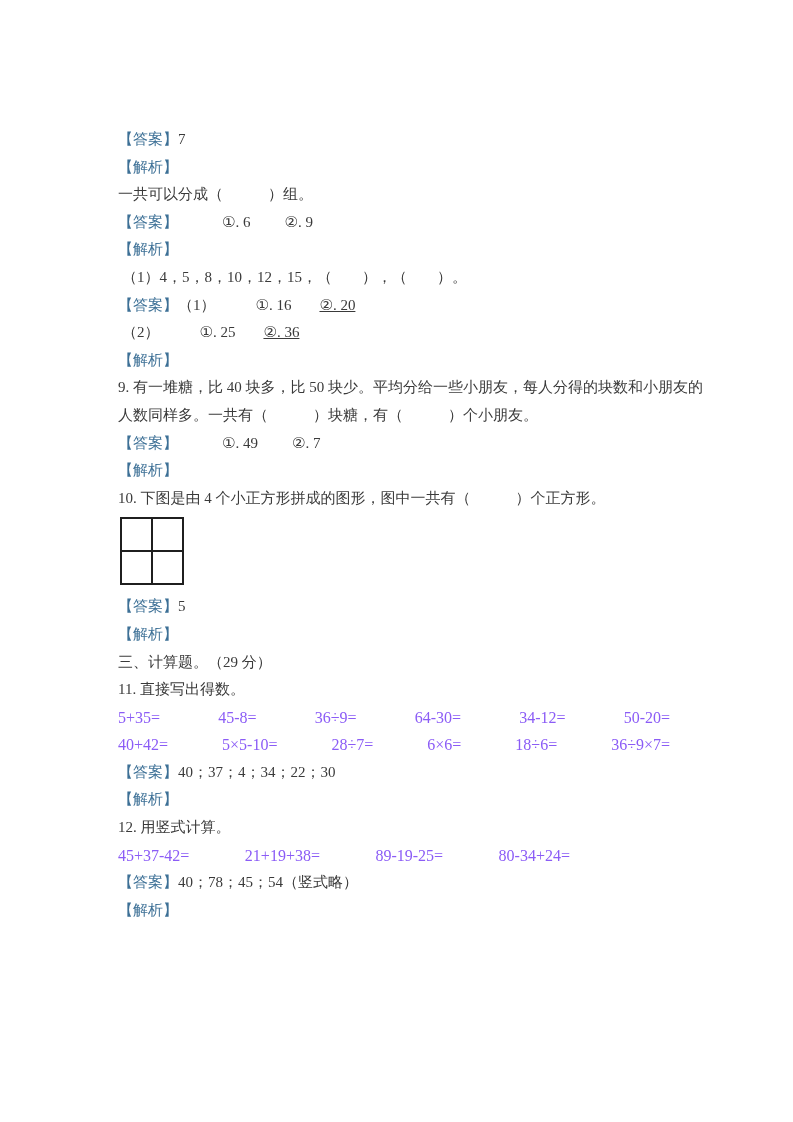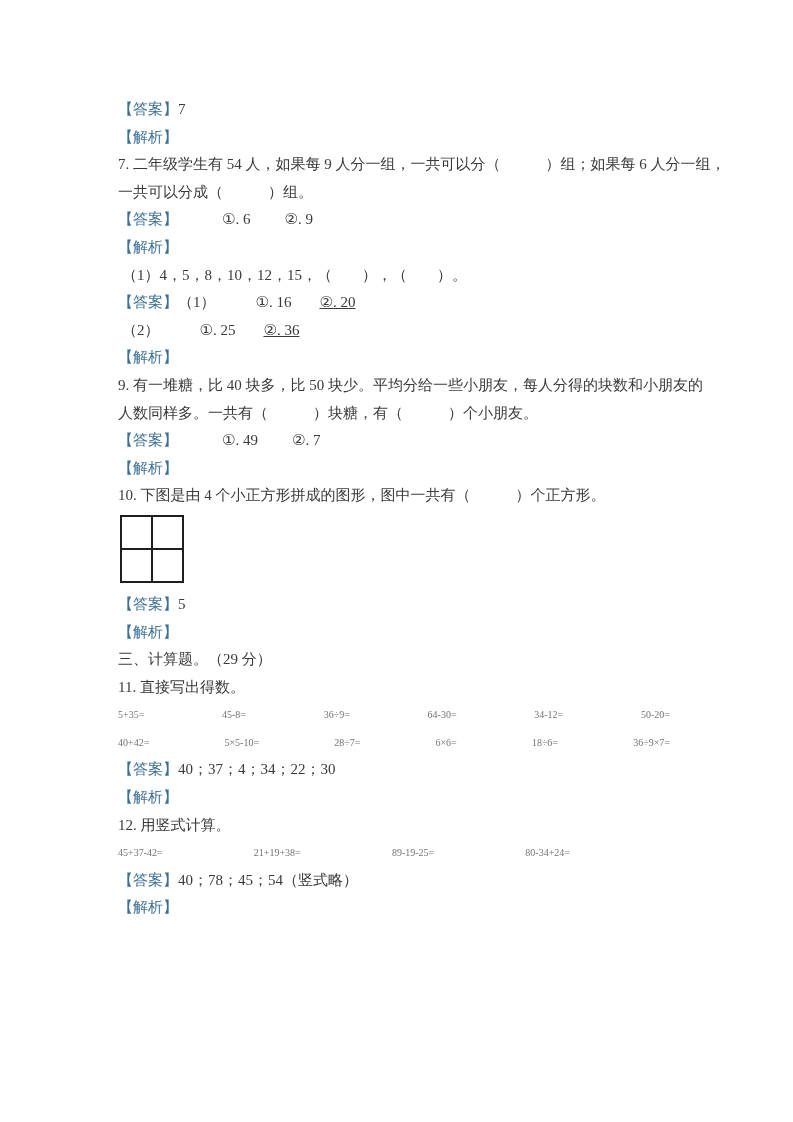--- a/index.html
+++ b/index.html
@@ -9,43 +9,43 @@
     width: 793px;
     height: 1122px;
     background: #ffffff;
     font-family: "Liberation Serif", "DejaVu Serif", "DejaVu Sans", serif;
     color: #3a3a3a;
     overflow: hidden;
   }
   .doc {
     position: absolute;
     left: 118px;
-    top: 96px;
+    top: 126px;
     width: 566px;
   }
   .line {
     font-size: 15px;
     line-height: 27.6px;
     height: 27.6px;
     white-space: nowrap;
   }
   .blue { color: #3d7096; }
   .ml44 { margin-left: 44px; }
   .ml40 { margin-left: 40px; }
   .ml34 { margin-left: 34px; }
   .ml28 { margin-left: 28px; text-decoration: underline; }
   .indent4 { padding-left: 4px; }
   .eqrow {
     display: flex;
     justify-content: space-between;
     width: 552px;
-    font-size: 10px;
+    font-size: 16px;
     line-height: 27.6px;
     height: 27.6px;
-    color: #737373;
+    color: #8b5cf6;
     text-align: center;
   }
   .eqrow.narrow { width: 452px; }
   .eq { white-space: nowrap; }
   .figure-wrap {
     height: 81px;
     padding: 5px 0 6px 2px;
   }
   .grid2 {
     position: relative;
@@ -79,21 +79,20 @@
 <div class="page">
   <div class="doc">
 
     <div class="line">
       <span class="blue">【答案】</span><span>7</span>
     </div>
     <div class="line">
       <span class="blue">【解析】</span>
     </div>
 
-    <div class="line">7. 二年级学生有 54 人，如果每 9 人分一组，一共可以分（　　　）组；如果每 6 人分一组，</div>
     <div class="line">一共可以分成（　　　）组。</div>
     <div class="line">
       <span class="blue">【答案】</span><span class="ml44">①. 6</span><span class="ml34">②. 9</span>
     </div>
     <div class="line">
       <span class="blue">【解析】</span>
     </div>
 
     <div class="line indent4">（1）4，5，8，10，12，15，（　　），（　　）。</div>
     <div class="line">

